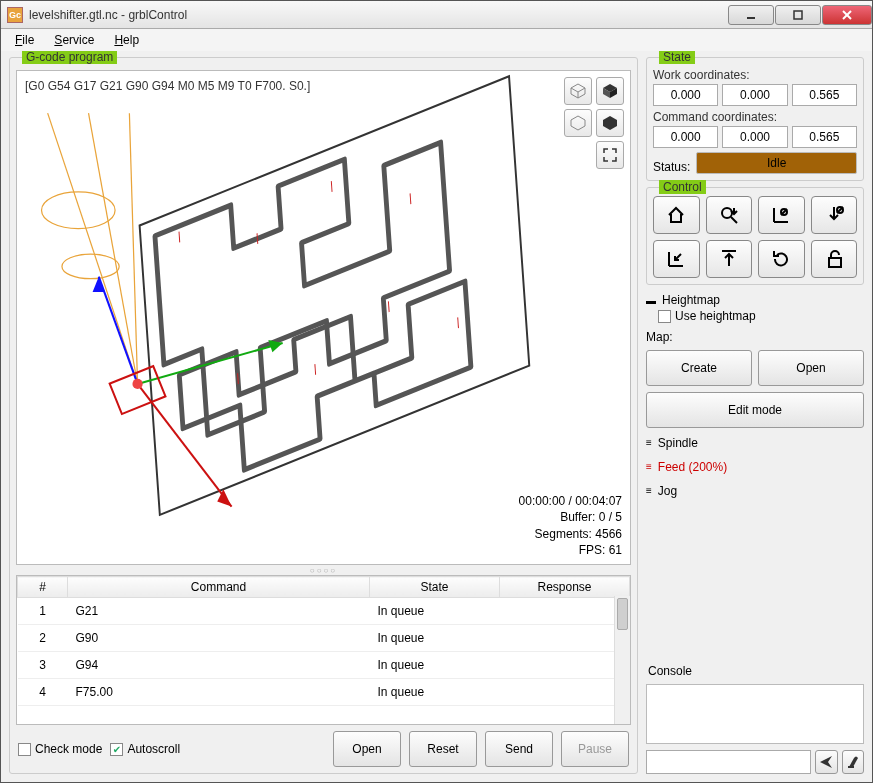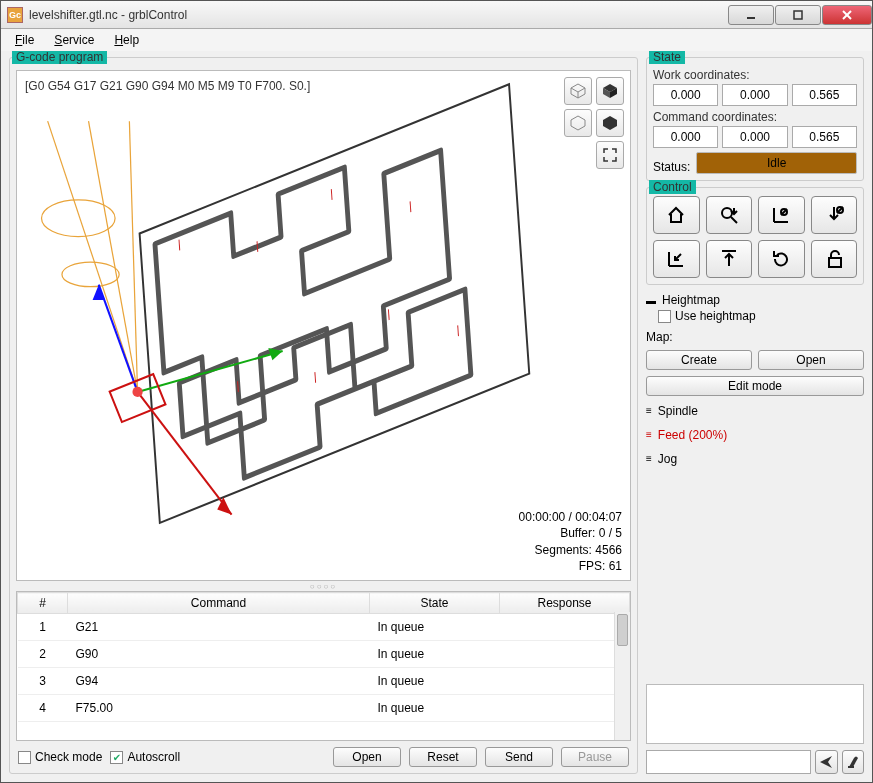--- a/index.html
+++ b/index.html
@@ -11,39 +11,39 @@
 .titlebar .winbtns { display: flex; }
 .winbtn { width: 46px; height: 20px; margin-left: 1px; background: linear-gradient(#f0f0f0,#d8d8d8); border: 1px solid #888; border-radius: 3px; display:flex;align-items:center;justify-content:center;}
 .winbtn.close { background: linear-gradient(#e67, #c33); color:#fff; width:50px;}
 .menubar { height: 22px; background: #f4f4f4; display: flex; align-items: center; padding: 0 6px; gap: 4px; }
 .menubar span { padding: 2px 8px; }
 .menubar span u { text-decoration: underline; }
 .content { flex: 1; display: flex; padding: 6px 8px 8px 8px; gap: 8px; overflow:hidden; }
 .left { flex: 1; display: flex; flex-direction: column; }
 .right { width: 218px; display: flex; flex-direction: column; gap: 6px; }
 .group { border: 1px solid #ccc; border-radius: 3px; padding: 8px 6px 6px 6px; position: relative; background:#f0f0f0;}
-.group > .legend { position: absolute; top: -8px; left: 2px; background: #14b8a6; padding: 0 4px; color:#333;}
+.group > .legend { position: absolute; top: -8px; left: 12px; background: #84cc16; padding: 0 4px; color:#333;}
 .viewer { flex: 1; border: 1px solid #bbb; background: #fff; position: relative; margin-top:4px;}
 .viewer .gcodeline { position:absolute; top:8px; left:8px; color:#333;}
 .viewer .stats-left { position:absolute; bottom:6px; left:8px; line-height:1.35;}
 .viewer .stats-right { position:absolute; bottom:6px; right:8px; text-align:right; line-height:1.35;}
 .viewer .toolbtns { position:absolute; top:6px; right:6px; display:flex; flex-direction:column; gap:4px; align-items:flex-end;}
 .viewer .toolrow { display:flex; gap:4px;}
 .vbtn { width:28px; height:28px; border:1px solid #aaa; background:linear-gradient(#fdfdfd,#e8e8e8); border-radius:3px; display:flex;align-items:center;justify-content:center;}
 .splitter { height:10px; display:flex; align-items:center; justify-content:center; color:#aaa; font-size:8px; letter-spacing:2px;}
 .table-wrap { height: 150px; border:1px solid #bbb; background:#fff; overflow:hidden; position:relative;}
 table { width:100%; border-collapse:collapse; }
 th { background:linear-gradient(#fdfdfd,#ececec); border:1px solid #ddd; padding:3px 6px; font-weight:normal; text-align:center;}
 td { border-bottom:1px solid #eee; padding:6px 8px;}
 td.num { text-align:center; width:50px;}
 .scrollbar-v { position:absolute; right:0; top:20px; bottom:0; width:16px; background:#f0f0f0; border-left:1px solid #ddd;}
 .scrollbar-v .thumb{ position:absolute; top:2px; left:2px; right:2px; height:32px; background:#cfcfcf; border:1px solid #aaa; border-radius:2px;}
 .bottombar { display:flex; align-items:center; padding:6px 2px 0 2px; gap:8px;}
 .bottombar .spacer{flex:1;}
-.btn { min-width:68px; height:20px; border:1px solid #999; background:linear-gradient(#fdfdfd,#e4e4e4); border-radius:3px; padding:0 10px; display:inline-flex; align-items:center; justify-content:center;}
+.btn { min-width:68px; height:36px; border:1px solid #999; background:linear-gradient(#fdfdfd,#e4e4e4); border-radius:3px; padding:0 10px; display:inline-flex; align-items:center; justify-content:center;}
 .btn.disabled{ color:#999; }
 .checkbox { display:inline-flex; align-items:center; gap:4px;}
 .checkbox .box{ width:13px; height:13px; border:1px solid #888; background:#fff; display:flex;align-items:center;justify-content:center;font-size:10px;color:#2a6;}
 .coords-row { display:flex; gap:4px; margin-bottom:4px;}
 .coords-row input { flex:1; width:30px; text-align:center; border:1px solid #aaa; padding:3px 2px; background:#fff;}
 .label-sm { margin:2px 0 2px 0; display:block; color:#333;}
 .status-row { display:flex; align-items:flex-end; gap:6px; margin-top:2px;}
 .status-box { flex:1; border:1px solid #bbb; background:#a16207; text-align:center; padding:3px 0; border-radius:2px;}
 .ctrl-grid { display:grid; grid-template-columns:repeat(4,1fr); gap:6px;}
 .ctrl-btn { height:38px; border:1px solid #888; background:linear-gradient(#fdfdfd,#e6e6e6); border-radius:4px; display:flex; align-items:center; justify-content:center; font-size:16px; font-weight:bold;}
@@ -355,20 +355,21 @@
           <span>Feed (200%)</span>
         </div>
       <div class="section-head">
           <span class="tri">≡</span>
           <span>Jog</span>
         </div>
 
       <div style="flex:1"></div>
 
       <div>
+        <div class="section-head" style="padding-left:2px;">Console</div>
         <div class="console-box"></div>
         <div class="console-input-row">
           <input type="text" style="">
           <div class="icon-btn">
               <svg width="14" height="14">
                 <path d="M1 7 L13 1 L9 7 L13 13 Z" fill="#333"></path>
               </svg>
             </div>
           <div class="icon-btn">
               <svg width="14" height="14">

